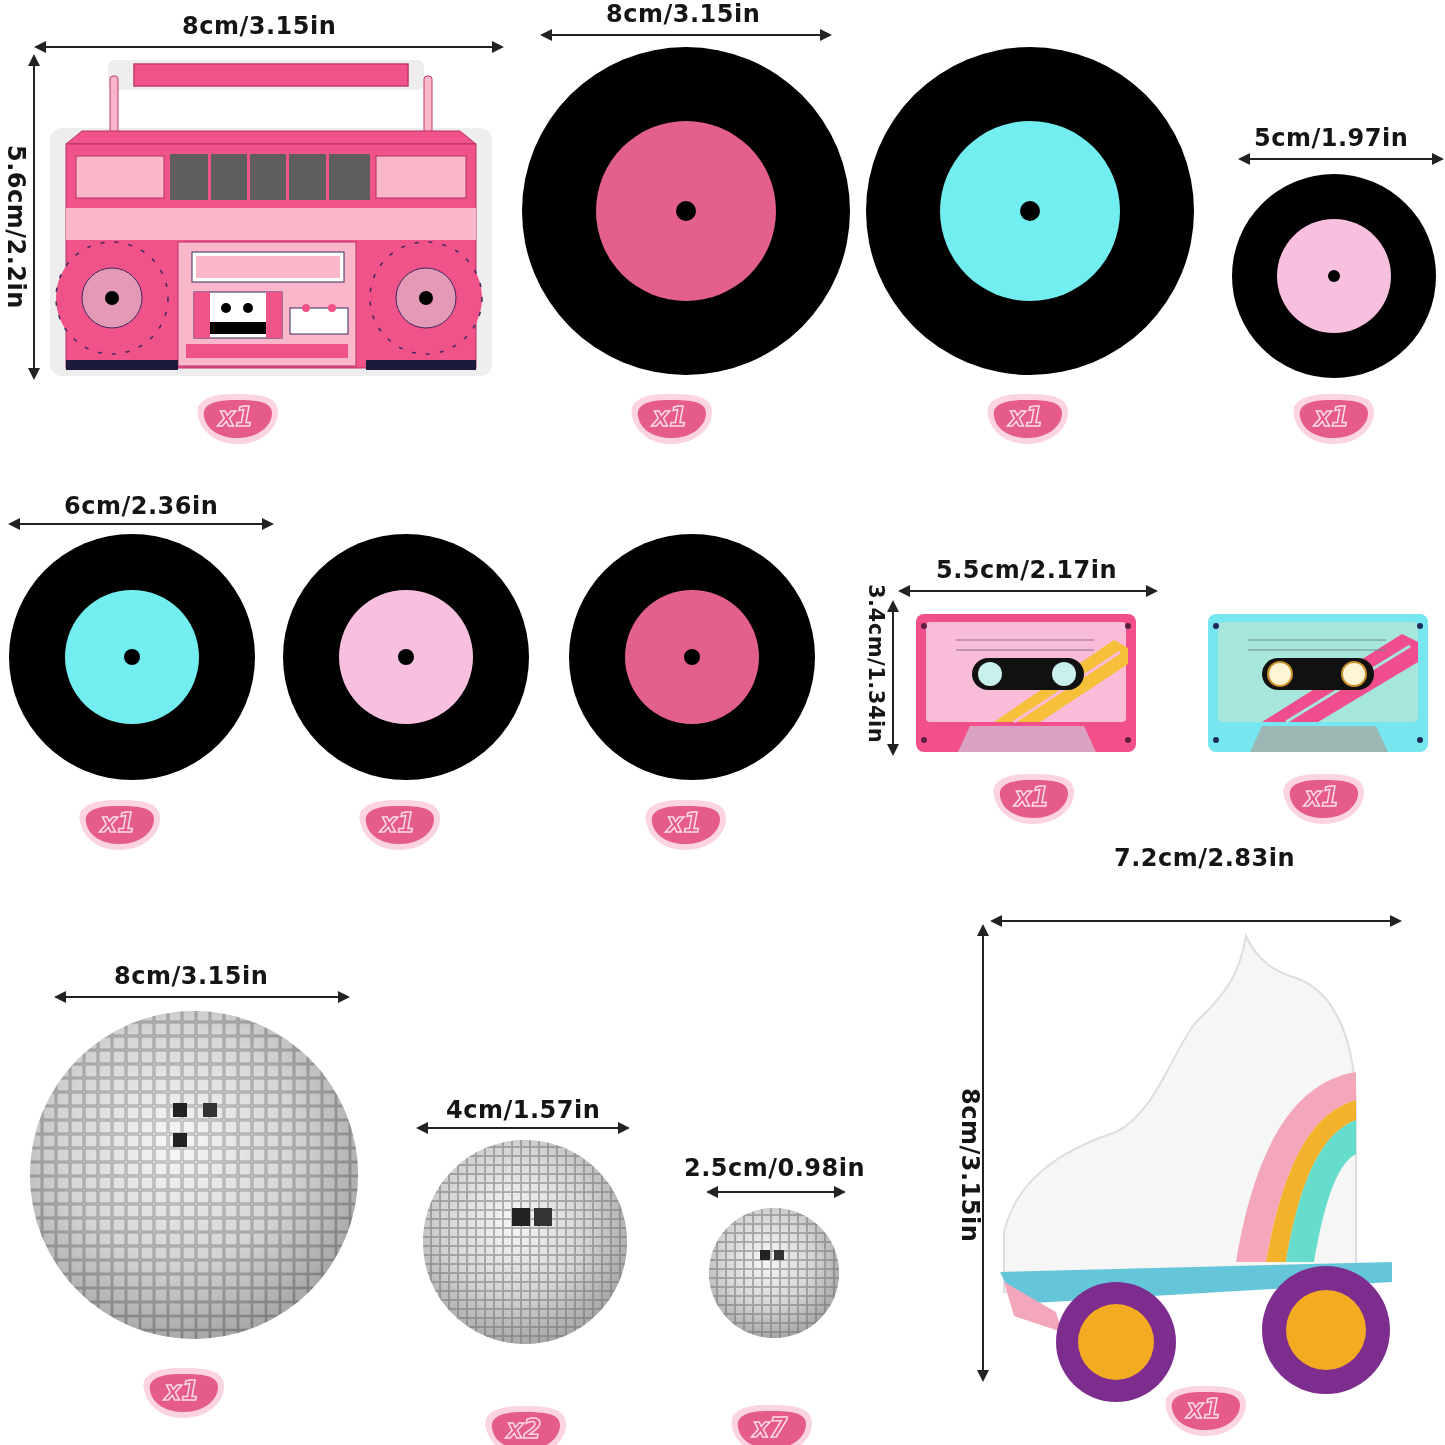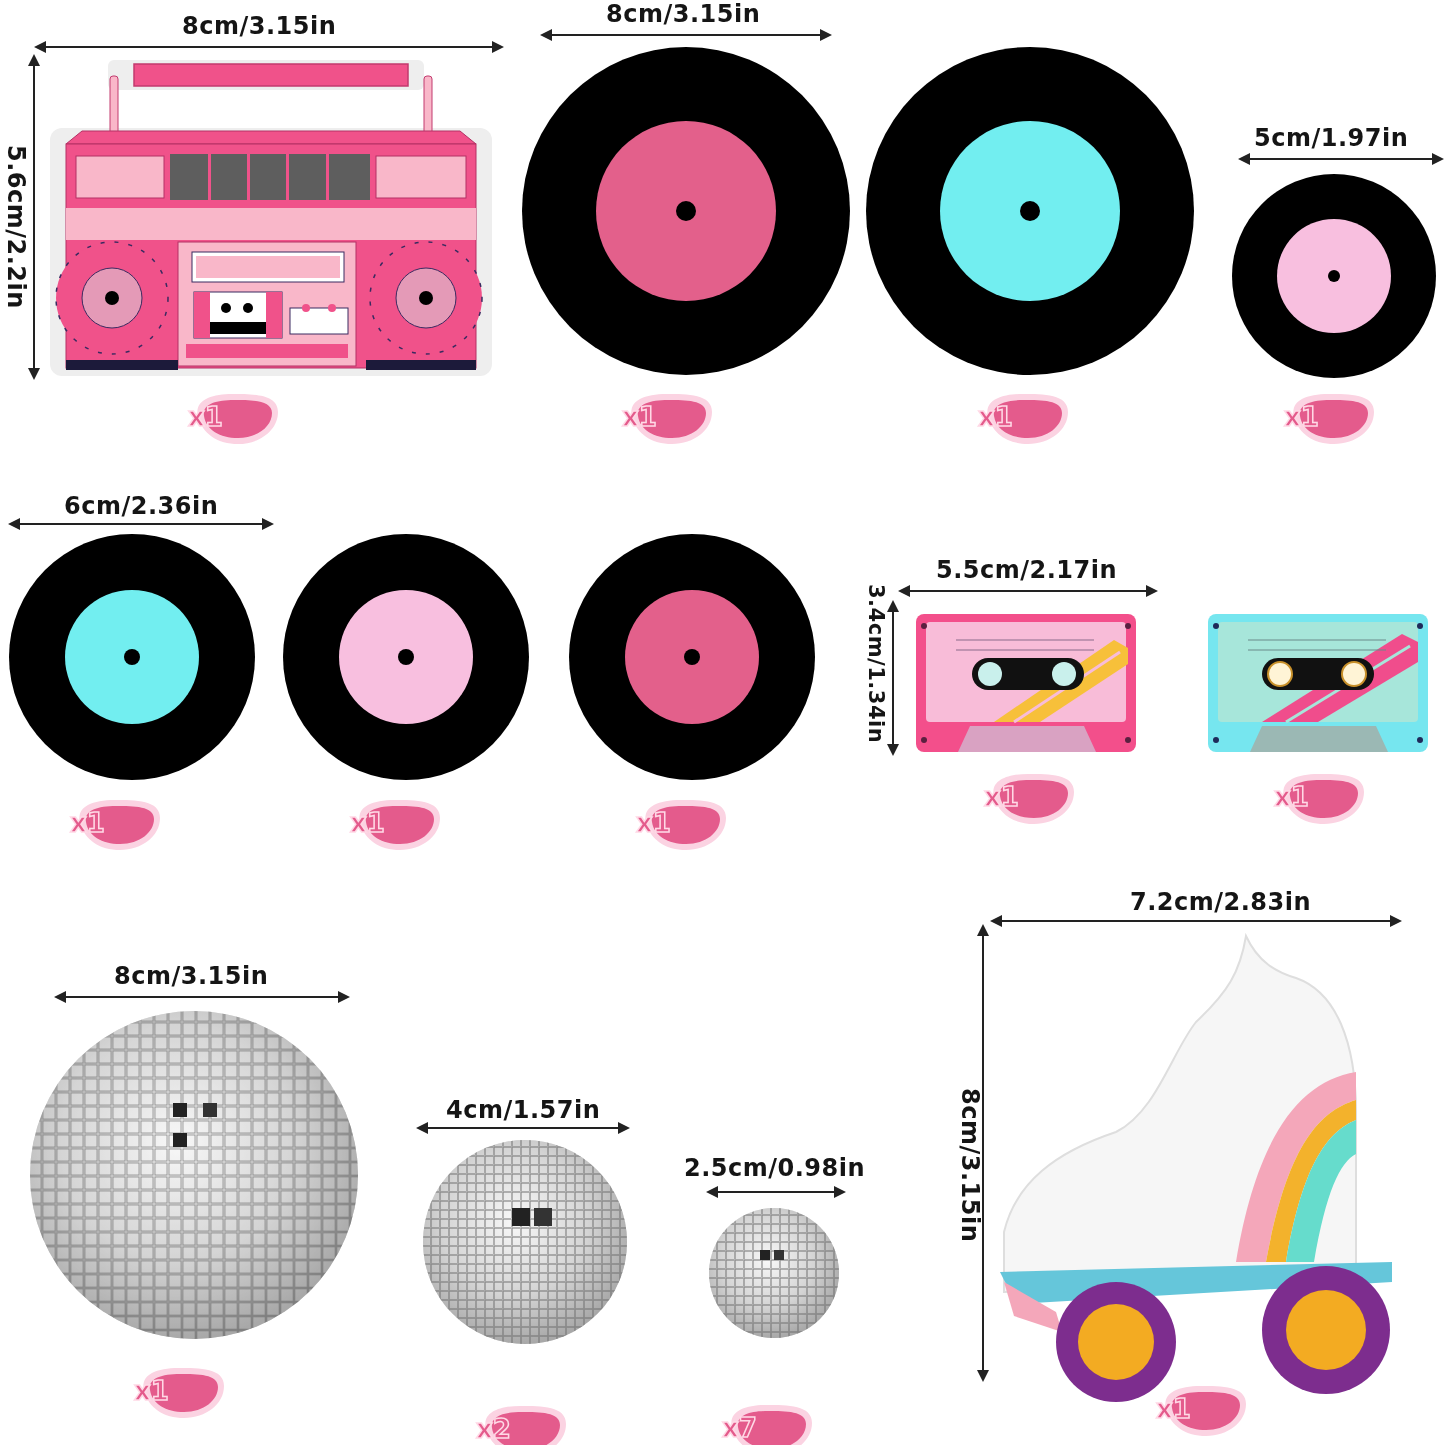--- a/index.html
+++ b/index.html
@@ -10,22 +10,22 @@
   .hline { position:absolute; height:2px; background:#222; }
   .hline::before, .hline::after { content:""; position:absolute; top:-5px; border-top:6px solid transparent; border-bottom:6px solid transparent; }
   .hline::before { left:-2px; border-right:12px solid #222; }
   .hline::after { right:-2px; border-left:12px solid #222; }
   .vline { position:absolute; width:2px; background:#222; }
   .vline::before, .vline::after { content:""; position:absolute; left:-5px; border-left:6px solid transparent; border-right:6px solid transparent; }
   .vline::before { top:-2px; border-bottom:12px solid #222; }
   .vline::after { bottom:-2px; border-top:12px solid #222; }
   .badge { position:absolute; width:96px; height:64px; }
   .badge svg { position:absolute; left:0; top:0; }
-  .badge span { position:absolute; left:0; right:0; top:16px; font-size:26px; font-weight:bold;
-                color:#e45b8c; -webkit-text-stroke:1.5px #ffd9e6; font-family:"DejaVu Sans", sans-serif; }
+  .badge span { position:absolute; left:0; right:0; top:16px; text-align:center; font-size:26px; font-weight:bold;
+                color:#e45b8c; -webkit-text-stroke:1.5px #ffd9e6; font-family:"DejaVu Sans", sans-serif;font-style:italic; }
   .item { position:absolute; }
 </style>
 </head>
 <body>
 
 <svg width="0" height="0" style="position:absolute">
   <defs>
     <symbol id="badge-shape" viewBox="0 0 96 64">
       <path d="M10 30 C6 14 24 8 44 8 C66 8 90 8 90 26 C90 44 72 58 50 58 C30 58 14 48 10 30 Z" fill="#fbd3e2"></path>
       <path d="M16 30 C14 18 28 14 46 14 C64 14 84 14 84 27 C84 40 70 52 50 52 C32 52 18 44 16 30 Z" fill="#e45b8c"></path>
@@ -287,21 +287,21 @@
       <rect x="66" y="44" width="10" height="10" fill="#333"></rect>
     </svg>
 </div>
 <div class="badge" style="left:722px;top:1397px;">
   <svg width="96" height="64">
       <use href="#badge-shape"></use>
     </svg>
   <span>x7</span>
 </div>
 
-<div class="dim-label" style="left:1114px;top:888px;margin-left:16px;">7.2cm/2.83in</div>
+<div class="dim-label" style="left:1114px;top:844px;">7.2cm/2.83in</div>
 <div class="hline" style="left:992px;top:920px;width:408px;"></div>
 <div class="vline" style="left:982px;top:926px;height:454px;"></div>
 <div class="dim-label vert" style="left:984px;top:1088px;">8cm/3.15in</div>
 
 <div class="item" style="left:996px;top:932px;">
   <svg width="400" height="480" viewBox="0 0 400 480">
     <path d="M250 4 C244 40 232 60 200 90 C176 120 160 180 120 200 C60 220 20 250 8 300 L8 360 L360 350 L360 180 C360 110 340 60 300 46 C280 40 262 30 250 4 Z" fill="#f6f6f6" stroke="#dedede" stroke-width="2"></path>
     <path d="M360 140 C300 150 260 210 240 330 L270 330 C290 220 320 180 360 168 Z" fill="#f4a7ba"></path>
     <path d="M360 168 C320 180 290 220 270 330 L290 330 C306 236 330 200 360 188 Z" fill="#f3b22c"></path>
     <path d="M360 188 C330 200 306 236 290 330 L318 330 C330 260 344 230 360 222 Z" fill="#66dccc"></path>

